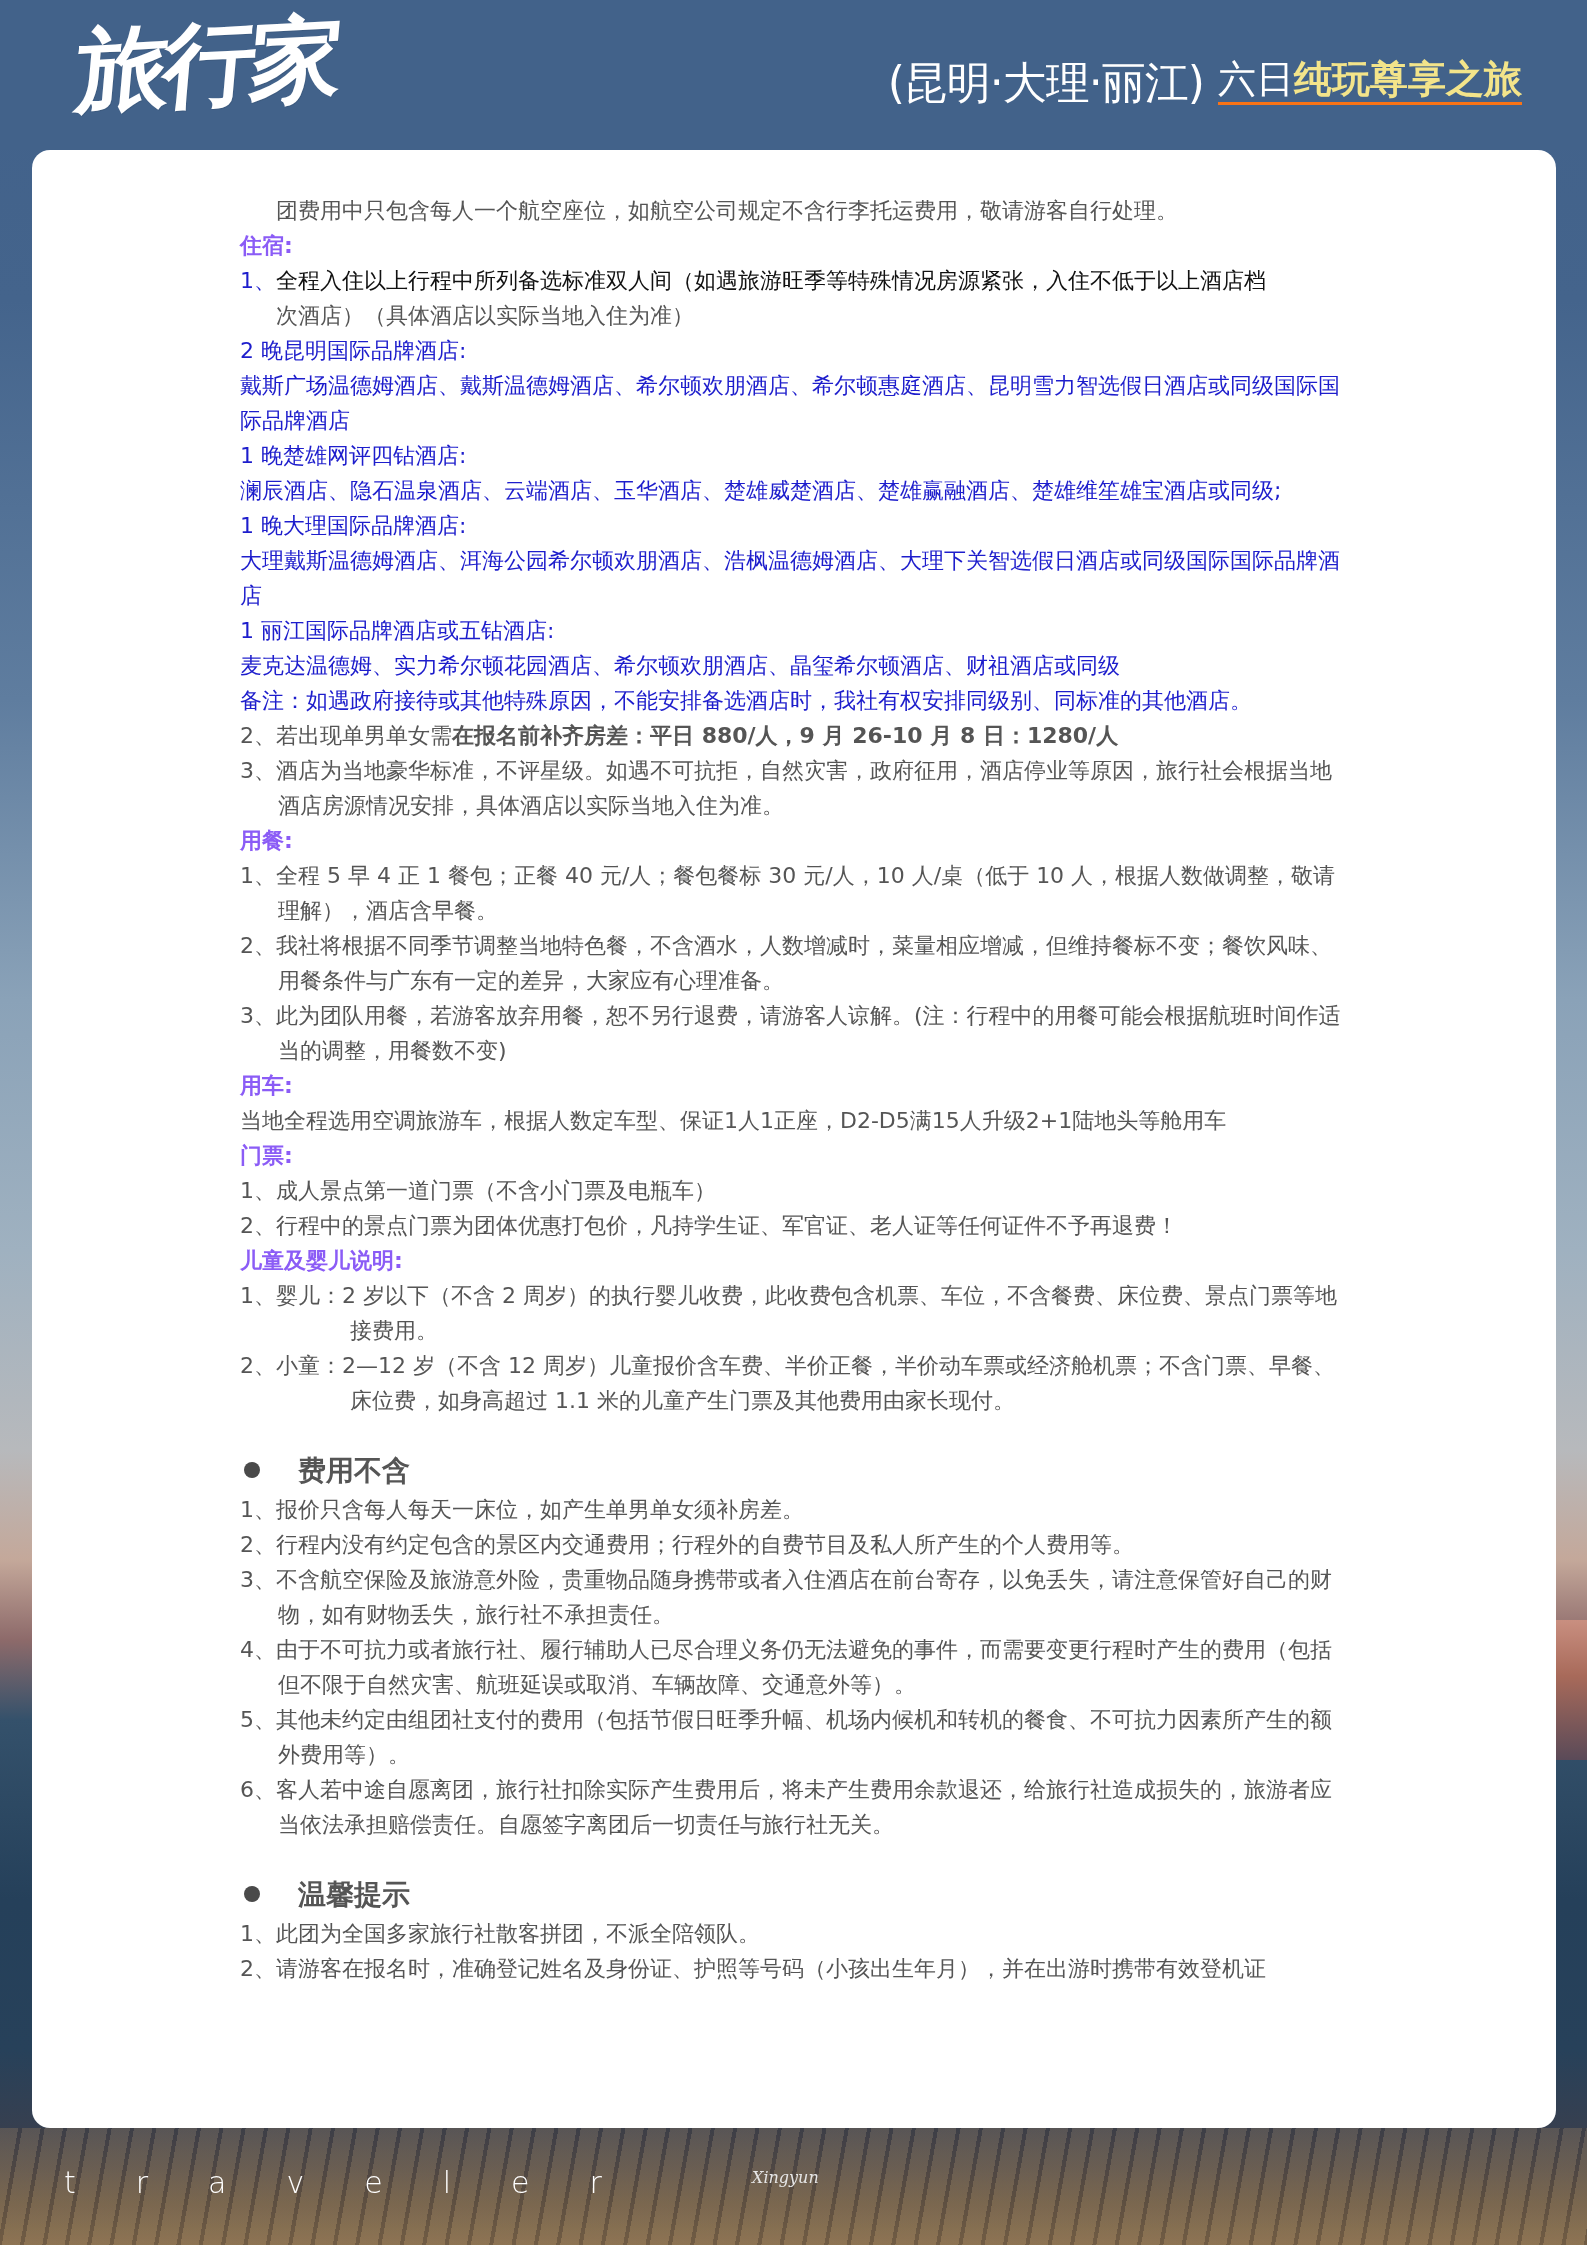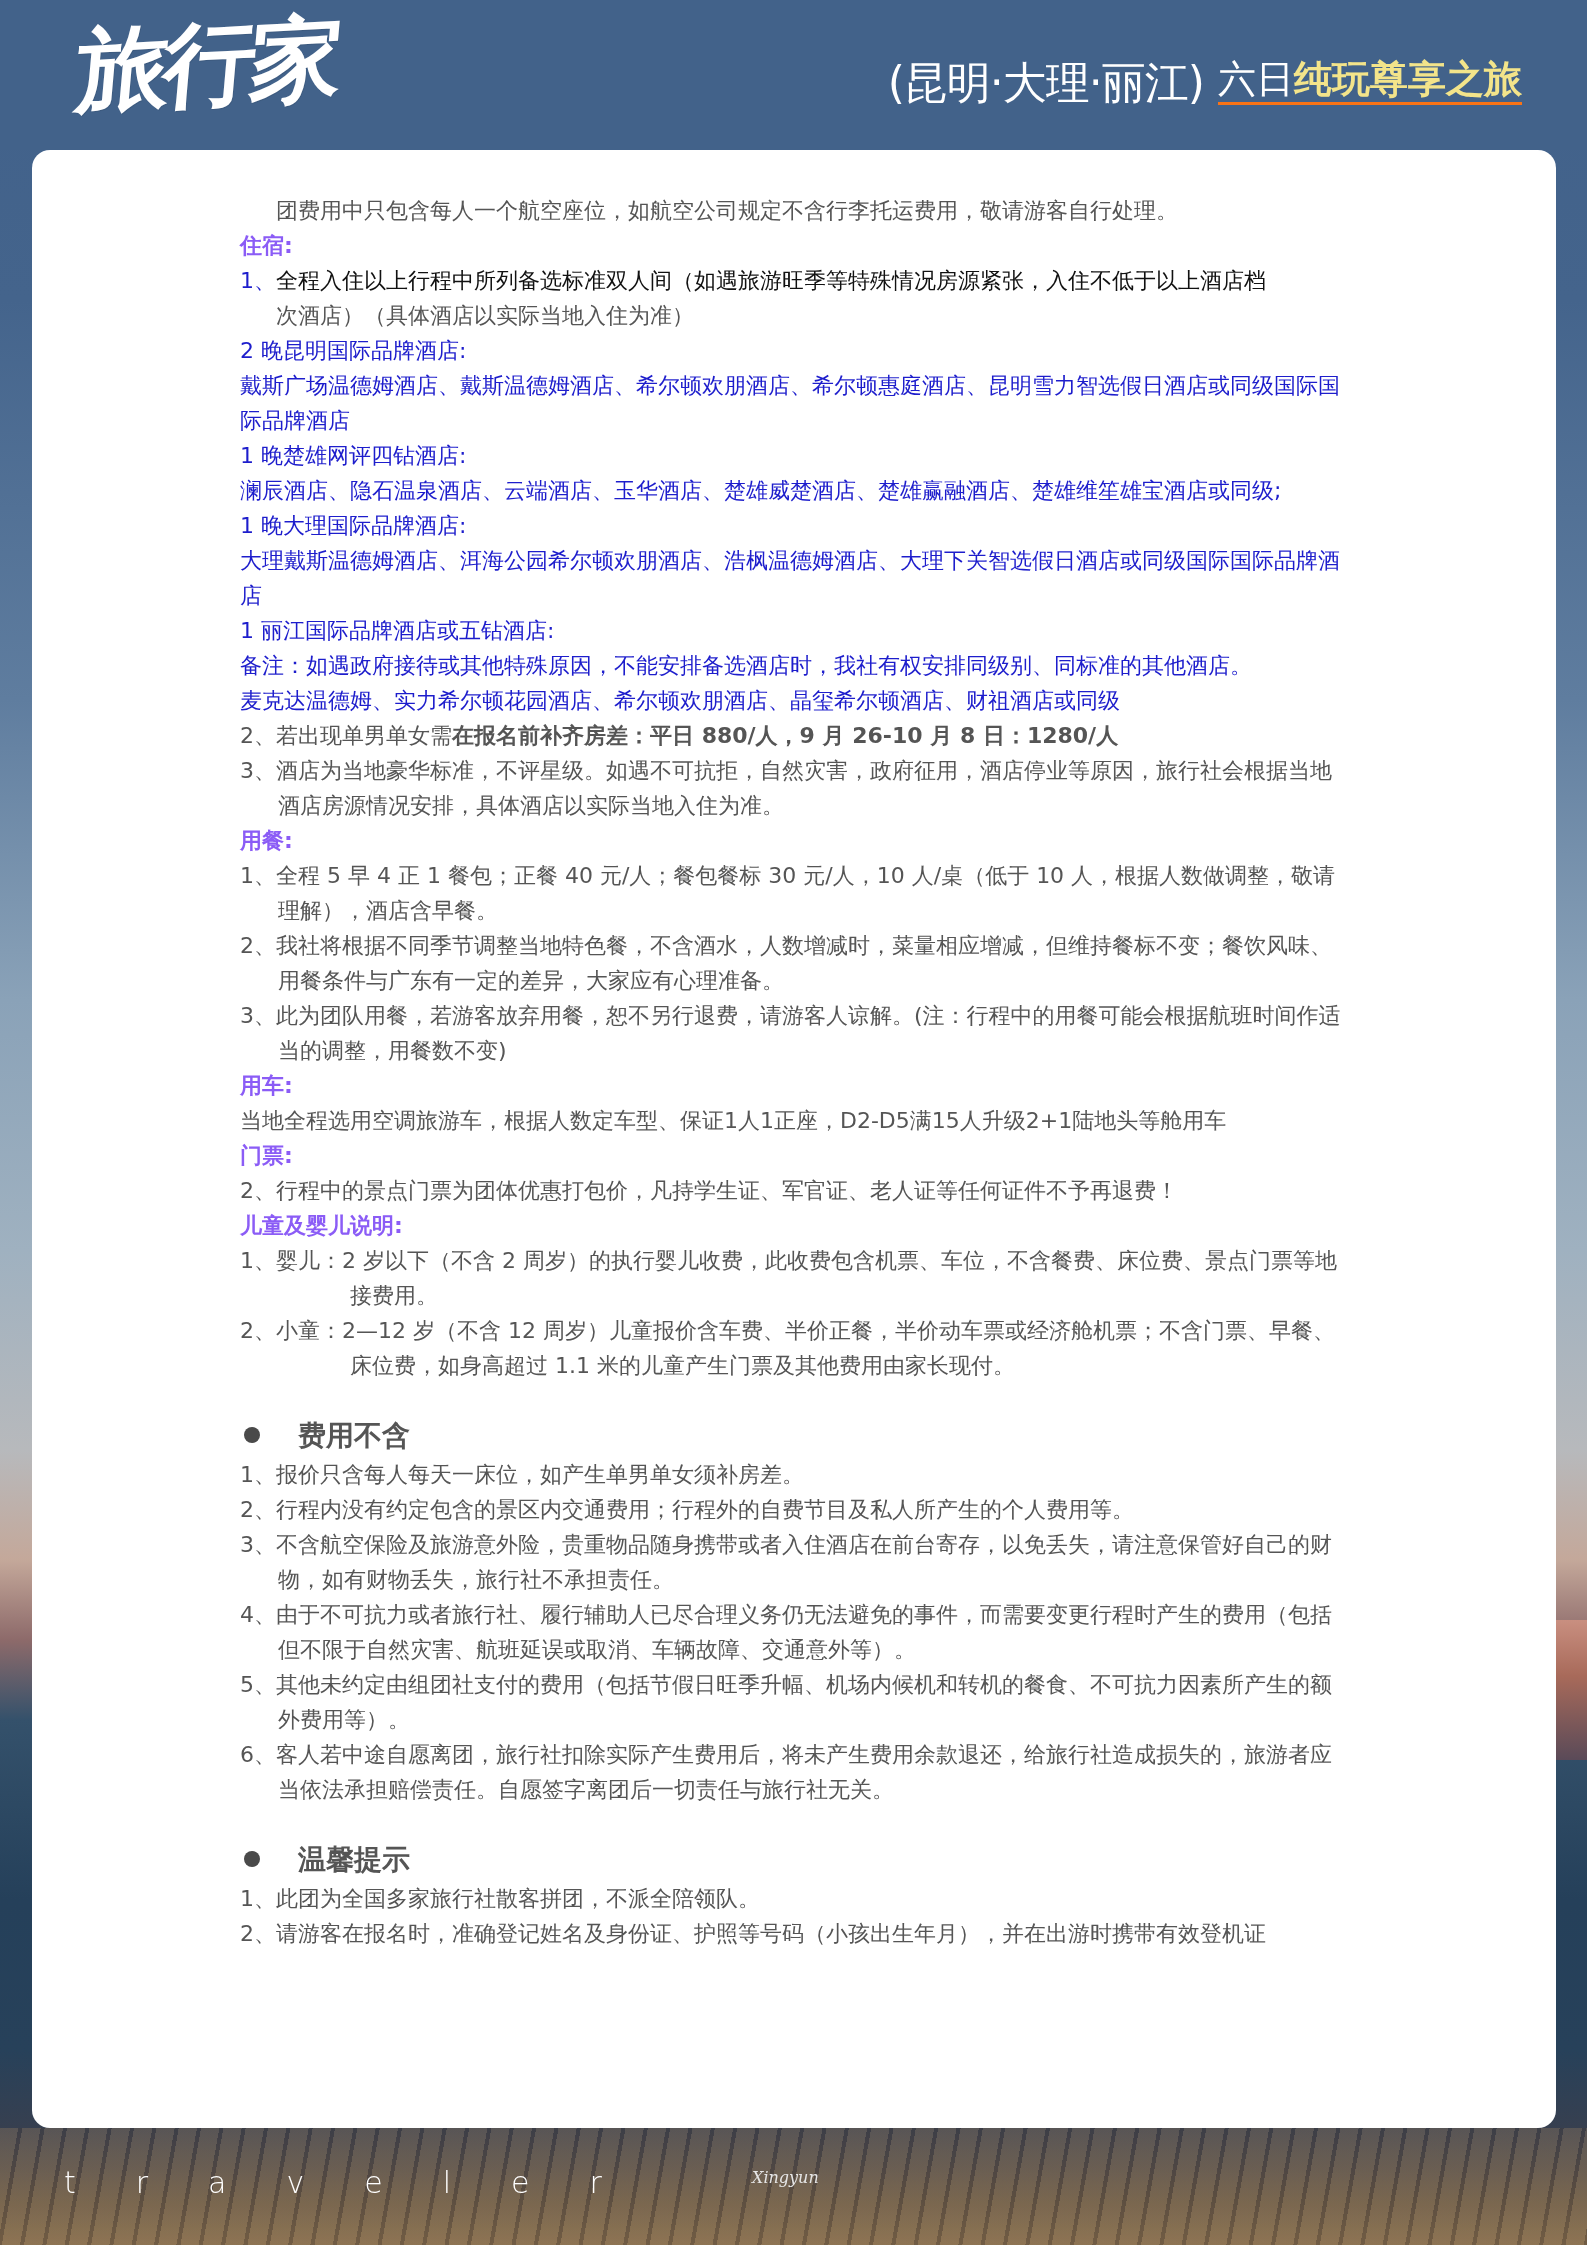--- a/index.html
+++ b/index.html
@@ -108,34 +108,35 @@
   <span class="line head">住宿:</span>
   <span class="line"><span class="blue">1、</span><span class="black">全程入住以上行程中所列备选标准双人间（如遇旅游旺季等特殊情况房源紧张，入住不低于以上酒店档</span></span>
   <span class="line indent1">次酒店）（具体酒店以实际当地入住为准）</span>
   <span class="line blue">2 晚昆明国际品牌酒店:</span>
   <span class="line wrap blue">戴斯广场温德姆酒店、戴斯温德姆酒店、希尔顿欢朋酒店、希尔顿惠庭酒店、昆明雪力智选假日酒店或同级国际国际品牌酒店</span>
   <span class="line blue">1 晚楚雄网评四钻酒店:</span>
   <span class="line wrap blue">澜辰酒店、隐石温泉酒店、云端酒店、玉华酒店、楚雄威楚酒店、楚雄赢融酒店、楚雄维笙雄宝酒店或同级;</span>
   <span class="line blue">1 晚大理国际品牌酒店:</span>
   <span class="line wrap blue">大理戴斯温德姆酒店、洱海公园希尔顿欢朋酒店、浩枫温德姆酒店、大理下关智选假日酒店或同级国际国际品牌酒店</span>
   <span class="line blue">1 丽江国际品牌酒店或五钻酒店:</span>
+  <span class="line blue">麦克达温德姆、实力希尔顿花园酒店、希尔顿欢朋酒店、晶玺希尔顿酒店、财祖酒店或同级</span>
   <span class="line blue">备注：如遇政府接待或其他特殊原因，不能安排备选酒店时，我社有权安排同级别、同标准的其他酒店。</span>
-  <span class="line blue">麦克达温德姆、实力希尔顿花园酒店、希尔顿欢朋酒店、晶玺希尔顿酒店、财祖酒店或同级</span>
   <span class="line"><span>2、若出现单男单女需</span><span class="bold">在报名前补齐房差：平日 880/人，9 月 26-10 月 8 日：1280/人</span></span>
   <span class="line hang">3、酒店为当地豪华标准，不评星级。如遇不可抗拒，自然灾害，政府征用，酒店停业等原因，旅行社会根据当地酒店房源情况安排，具体酒店以实际当地入住为准。</span>
 
   <span class="line head">用餐:</span>
   <span class="line hang">1、全程 5 早 4 正 1 餐包；正餐 40 元/人；餐包餐标 30 元/人，10 人/桌（低于 10 人，根据人数做调整，敬请理解），酒店含早餐。</span>
   <span class="line hang">2、我社将根据不同季节调整当地特色餐，不含酒水，人数增减时，菜量相应增减，但维持餐标不变；餐饮风味、用餐条件与广东有一定的差异，大家应有心理准备。</span>
   <span class="line hang">3、此为团队用餐，若游客放弃用餐，恕不另行退费，请游客人谅解。(注：行程中的用餐可能会根据航班时间作适当的调整，用餐数不变)</span>
 
   <span class="line head">用车:</span>
   <span class="line">当地全程选用空调旅游车，根据人数定车型、保证1人1正座，D2-D5满15人升级2+1陆地头等舱用车</span>
 
   <span class="line head">门票:</span>
+  <span class="line">1、成人景点第一道门票（不含小门票及电瓶车）</span>
   <span class="line">2、行程中的景点门票为团体优惠打包价，凡持学生证、军官证、老人证等任何证件不予再退费！</span>
 
   <span class="line head">儿童及婴儿说明:</span>
   <span class="line hang2">1、婴儿：2 岁以下（不含 2 周岁）的执行婴儿收费，此收费包含机票、车位，不含餐费、床位费、景点门票等地接费用。</span>
   <span class="line hang2">2、小童：2—12 岁（不含 12 周岁）儿童报价含车费、半价正餐，半价动车票或经济舱机票；不含门票、早餐、床位费，如身高超过 1.1 米的儿童产生门票及其他费用由家长现付。</span>
 
   <div class="section">
     <span class="dot"></span>
     <span>费用不含</span>
   </div>

